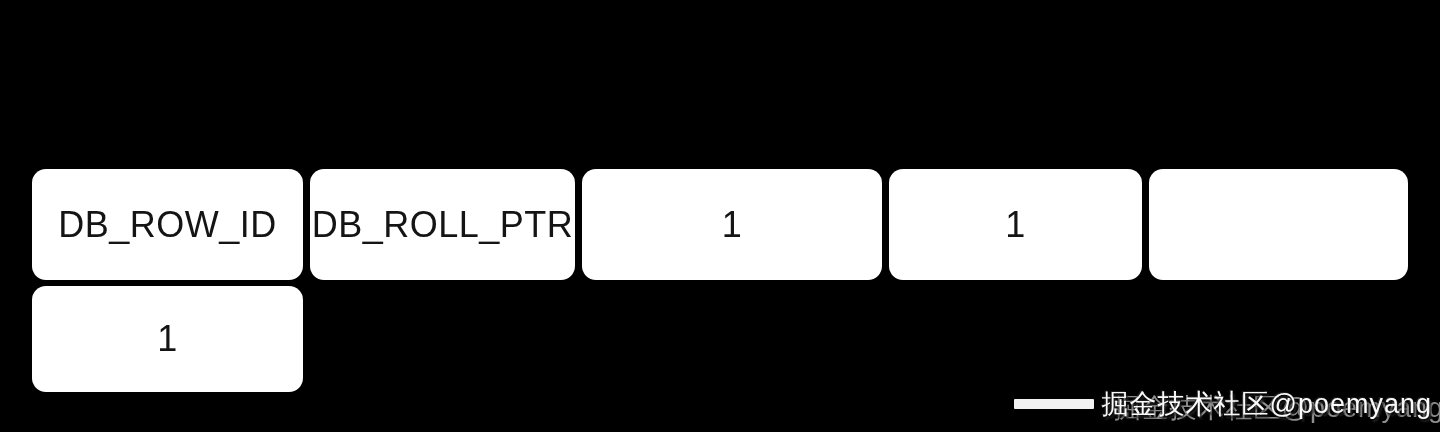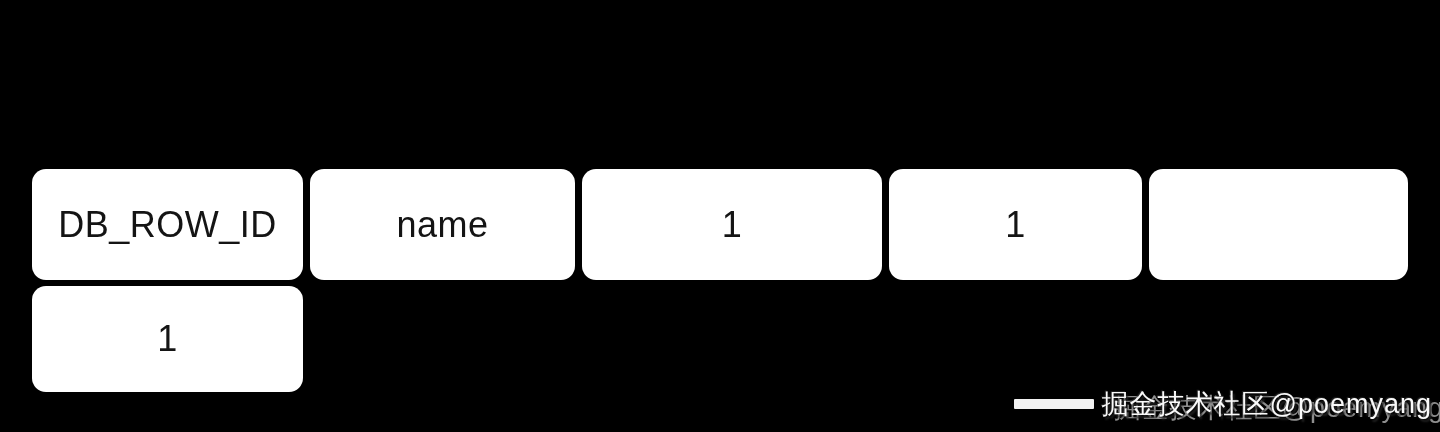--- a/index.html
+++ b/index.html
@@ -84,21 +84,21 @@
   }
 </style>
 </head>
 <body>
 
 <div class="stage">
 
   <div class="row-table">
 
     <div class="cell">DB_ROW_ID</div>
-    <div class="cell">name</div>
+    <div class="cell">DB_ROLL_PTR</div>
 
     <div class="cell">1</div>
     <div class="cell">1</div>
     <div class="cell"></div>
     <div class="cell">1</div>
   </div>
 
   <div class="watermark">
     <span class="wm-dash">—</span>
     <span class="wm-text-wrap">

